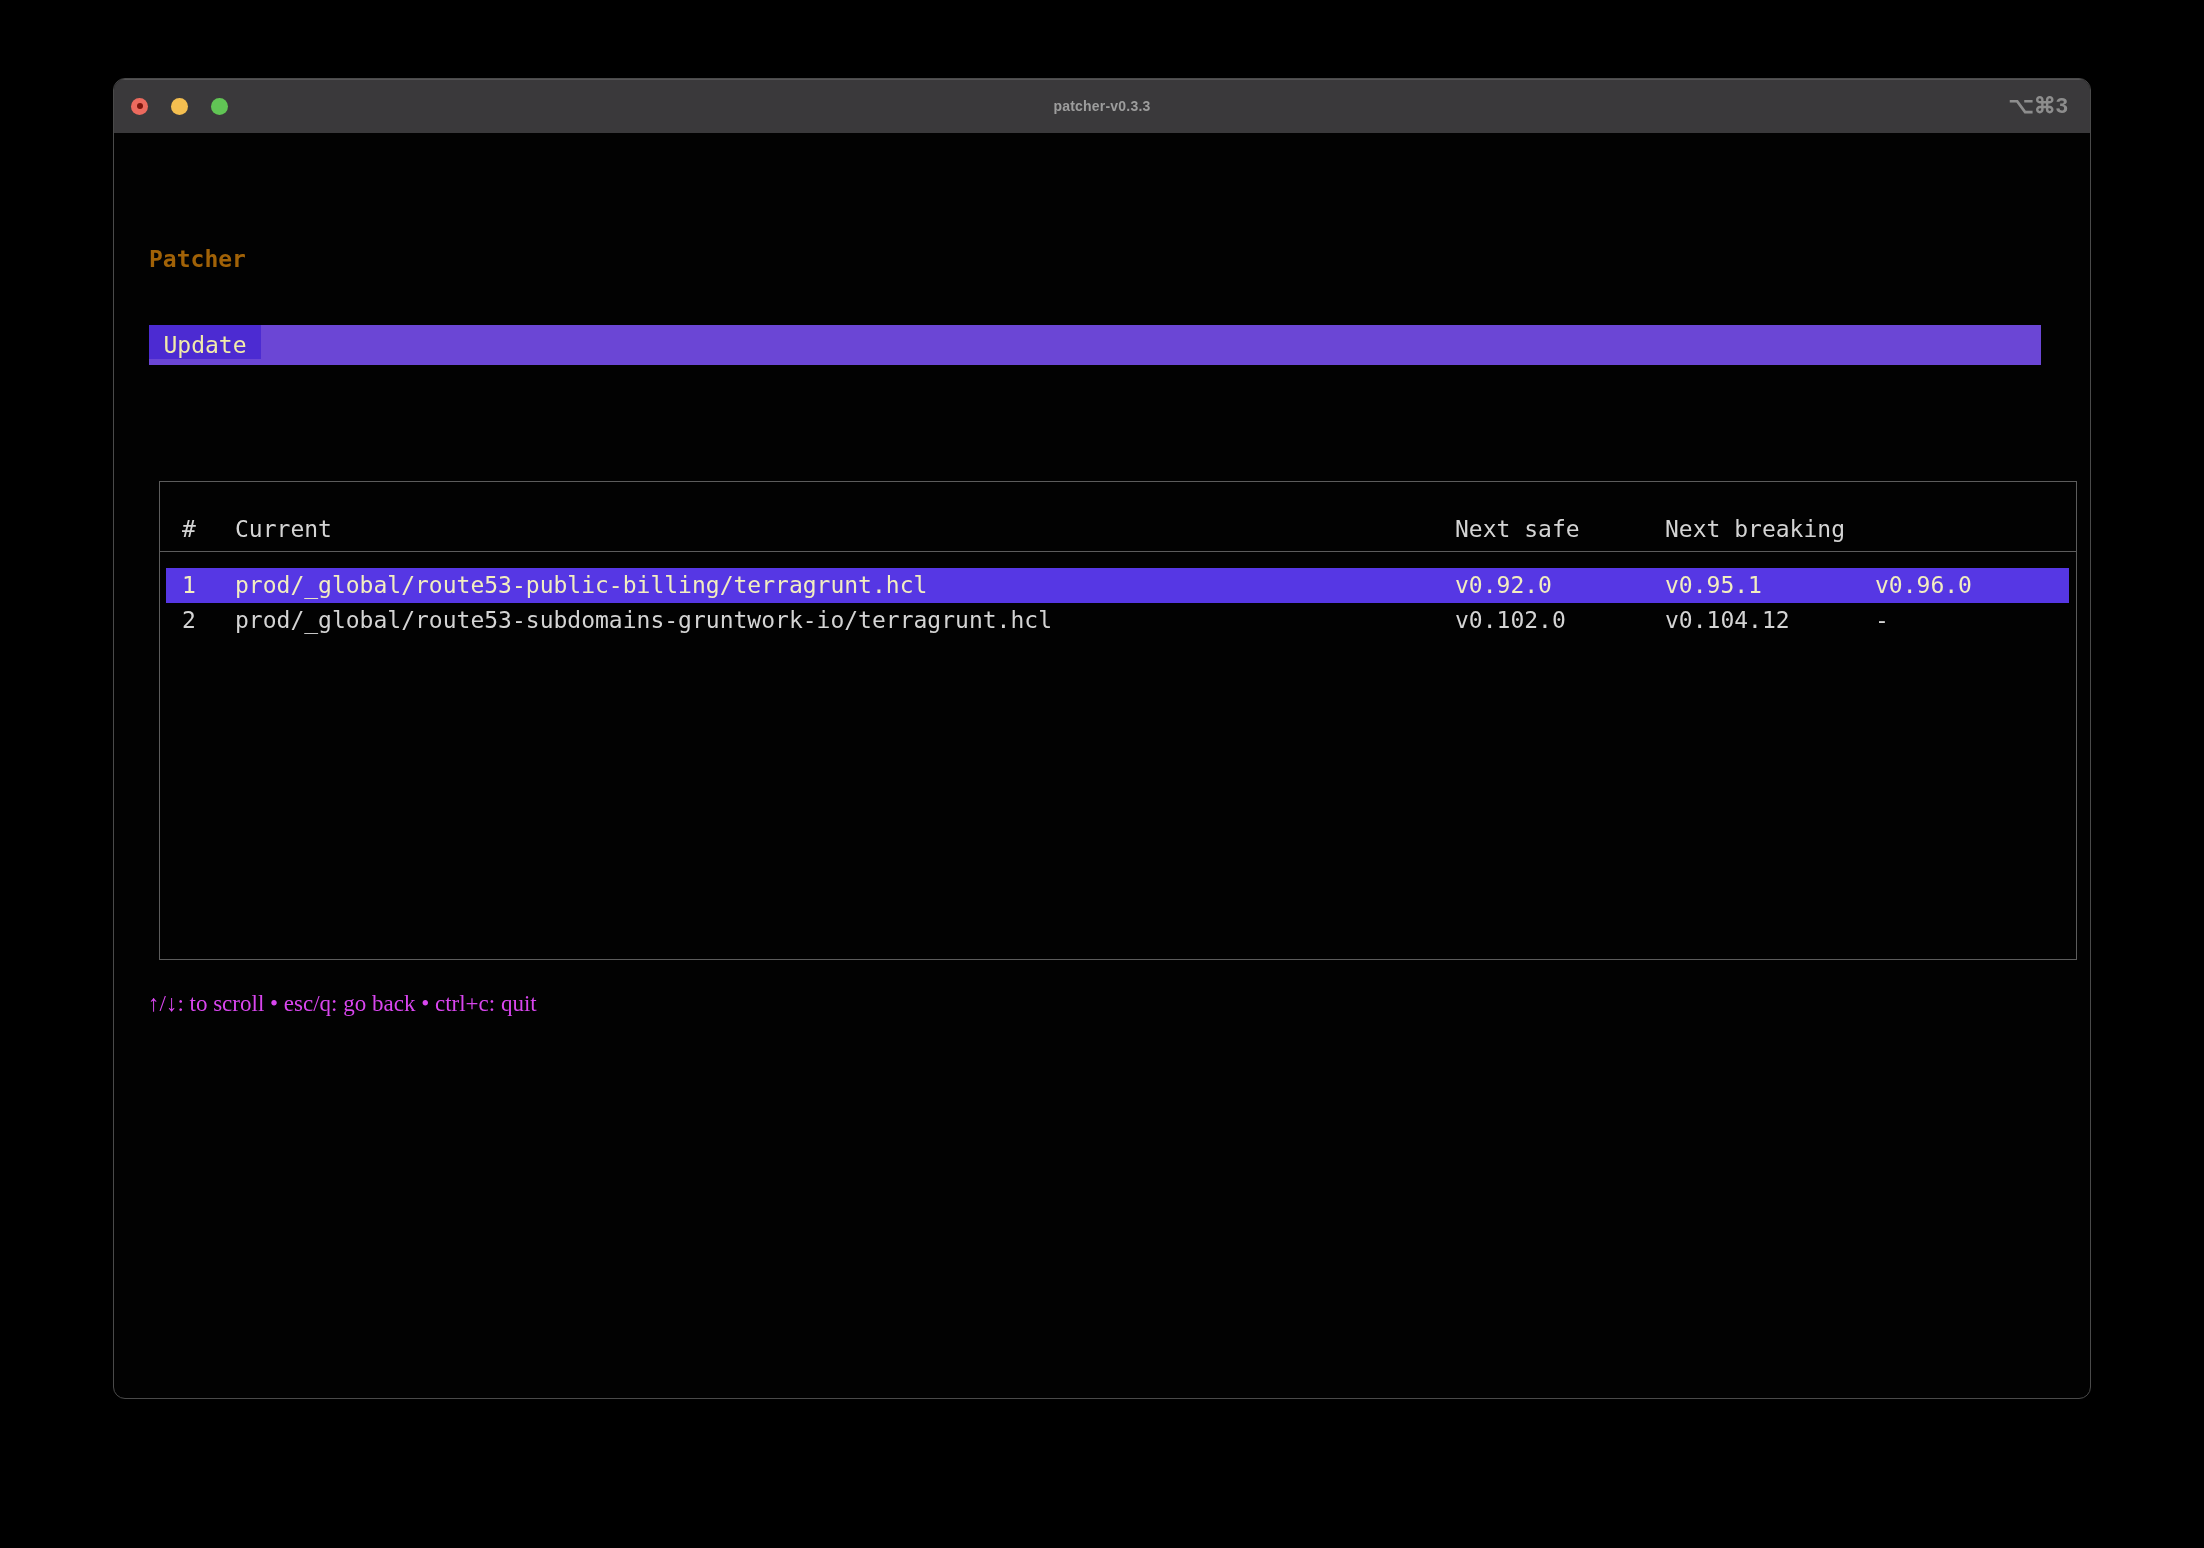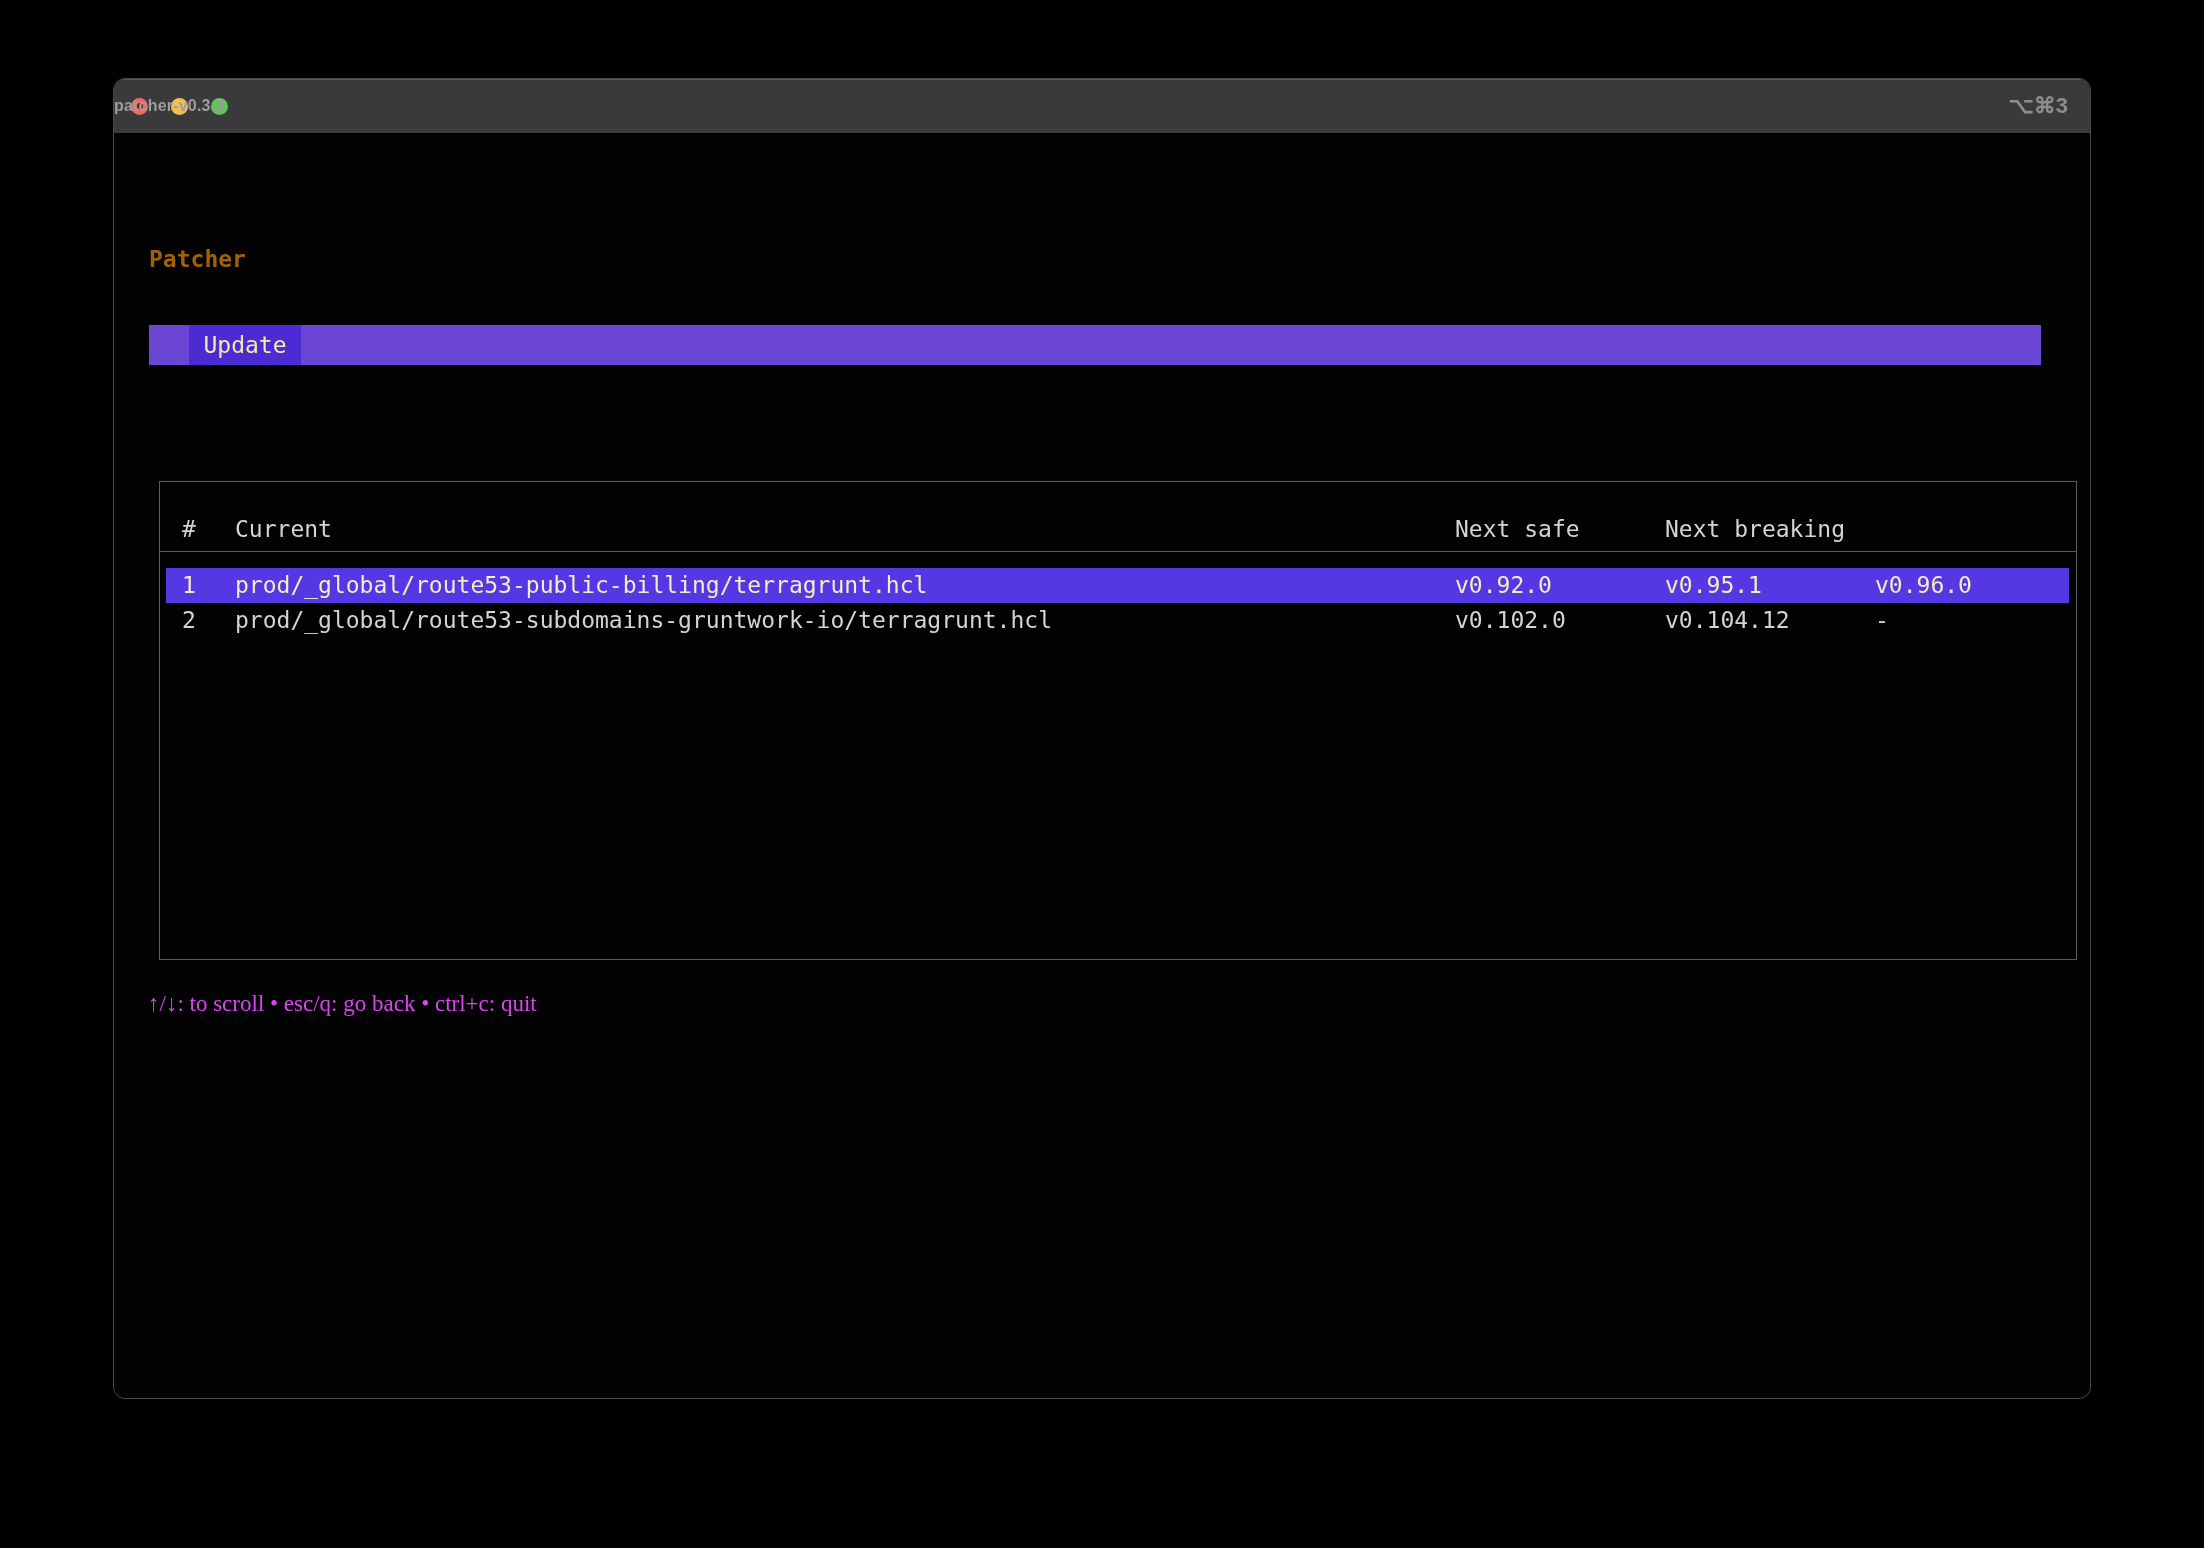--- a/index.html
+++ b/index.html
@@ -18,36 +18,36 @@
     background:#3a393b; box-shadow:inset 0 1px 0 rgba(255,255,255,0.14);
   }
   .traffic{ position:absolute; left:17px; top:0; height:54px; display:flex; align-items:center; gap:23px; }
   .tl{ width:17px; height:17px; border-radius:50%; display:inline-block; position:relative; }
   .tl.red{ background:#ec6a5e; }
   .tl.red .dot{ position:absolute; left:5.5px; top:5.5px; width:6px; height:6px; border-radius:50%; background:#7c150c; }
   .tl.yellow{ background:#f4bf50; }
   .tl.green{ background:#61c555; }
   .titlebar .title{
     position:absolute; left:0; top:0; width:100%; height:54px; line-height:54px;
-    text-align:left; font-family:"Liberation Sans",sans-serif; font-weight:700;
-    font-size:16px; color:#9d9d9d; letter-spacing:0.2px;
+    text-align:center; font-family:"Liberation Sans",sans-serif; font-weight:700;
+    font-size:14px; color:#9d9d9d; letter-spacing:0.2px;
   }
   .titlebar .shortcut{
     position:absolute; right:22px; top:0; height:54px; line-height:54px;
     font-family:"Liberation Sans",sans-serif; font-weight:600; font-size:22px; color:#8d8d8d;
   }
 
   
   .content{ position:absolute; inset:54px 0 0 0; font-size:23px; color:#d4d4d4; }
 
   .heading{ position:absolute; left:35px; top:113px; font-weight:700; color:#a16207; }
 
   .tabbar{ position:absolute; left:35px; top:192px; width:1892px; height:40px; background:#6b46d5; }
-  .tab{ height:40px; width:112px; line-height:40px; text-align:center;
-        background:#4c2bd2; color:#f2ecaa;margin-left:40px; }
+  .tab{ height:34px; width:112px; line-height:40px; text-align:center;
+        background:#4c2bd2; color:#f2ecaa; }
 
   .description{ position:absolute; left:35px; top:267px; color:#d4d4d4; }
 
   .table{
     position:absolute; left:45px; top:348px; width:1918px; height:479px;
     border:1px solid #5c5c5c;
   }
   .grid-cols{
     display:grid; grid-template-columns:53px 1220px 210px 210px 1fr;
     padding-left:22px; white-space:nowrap;

